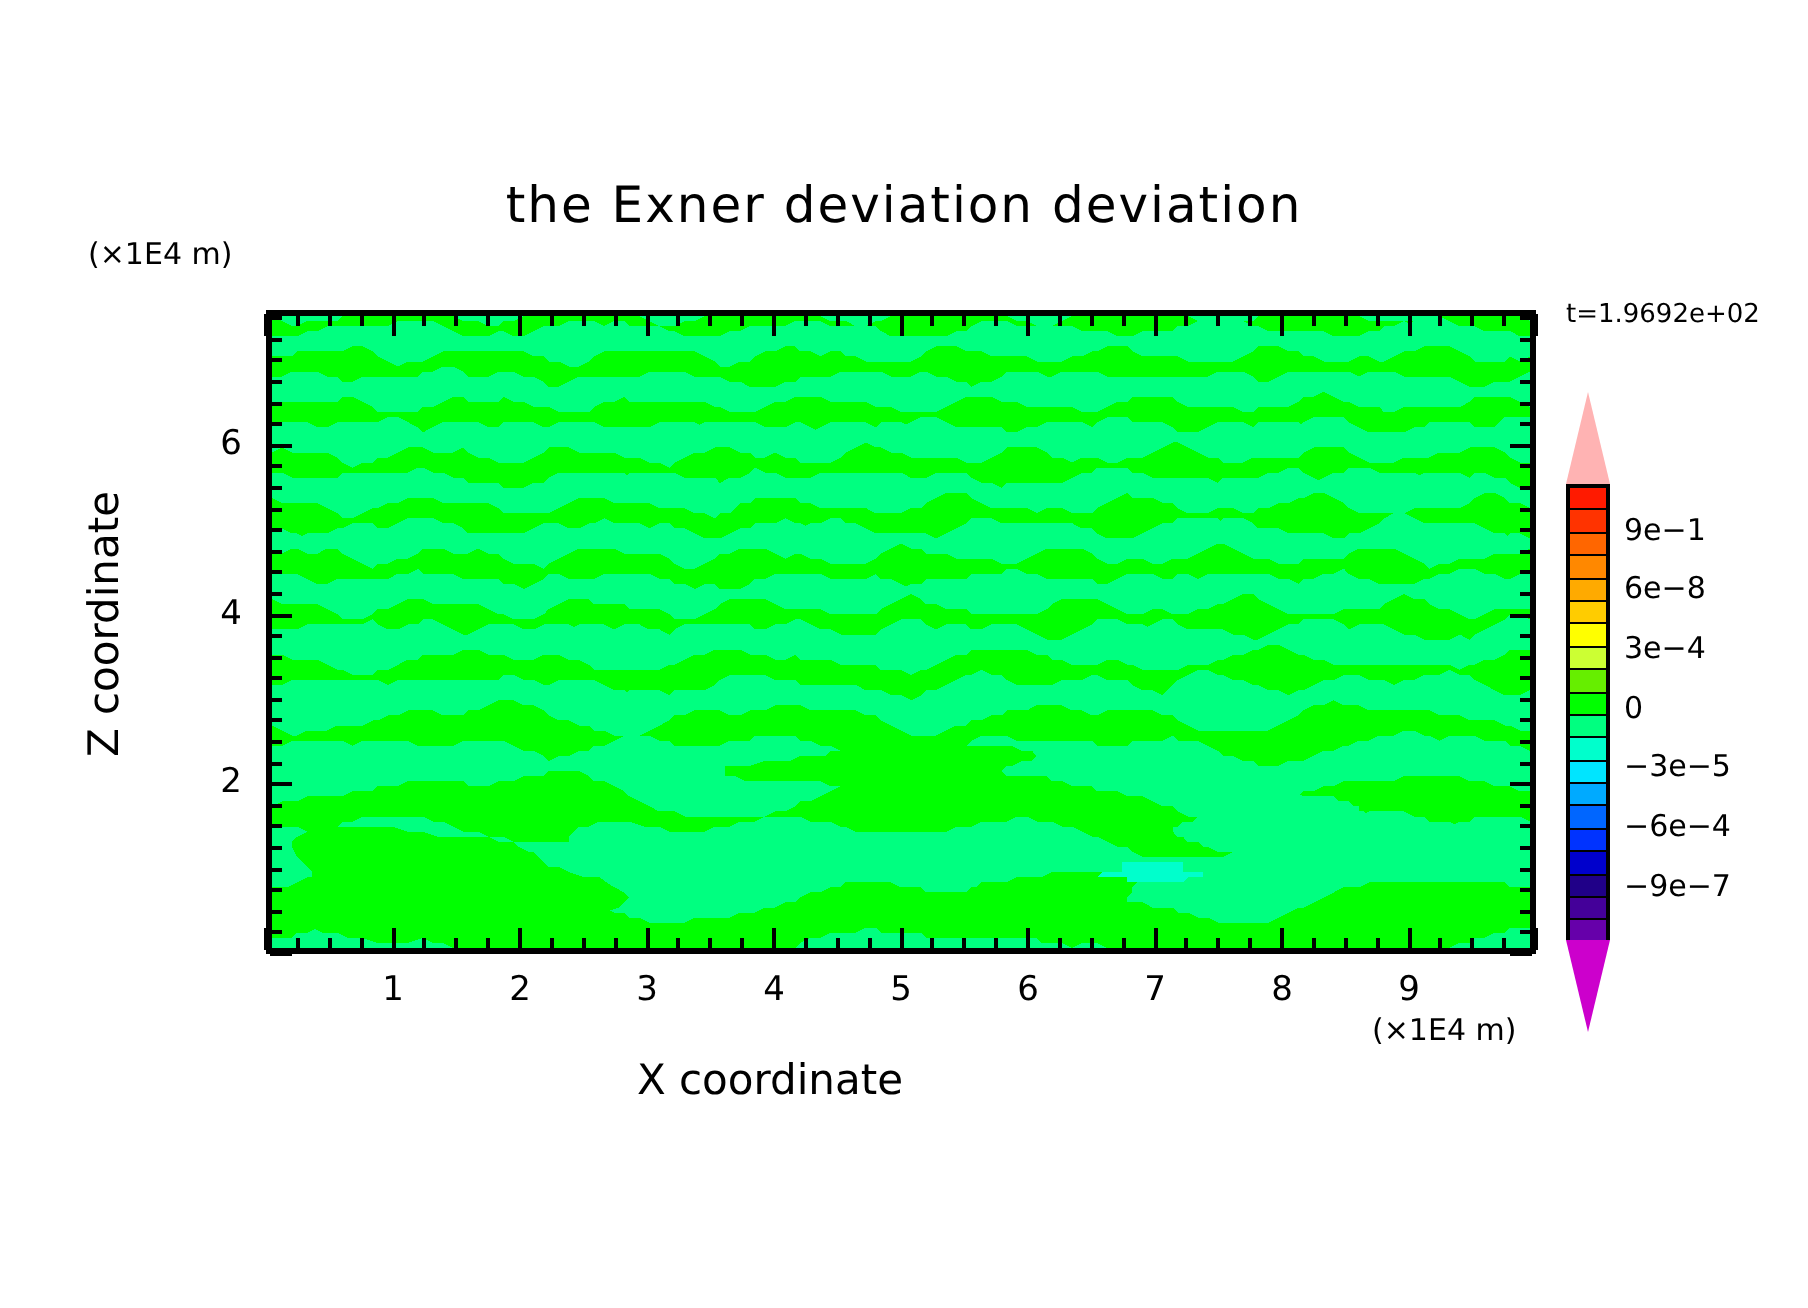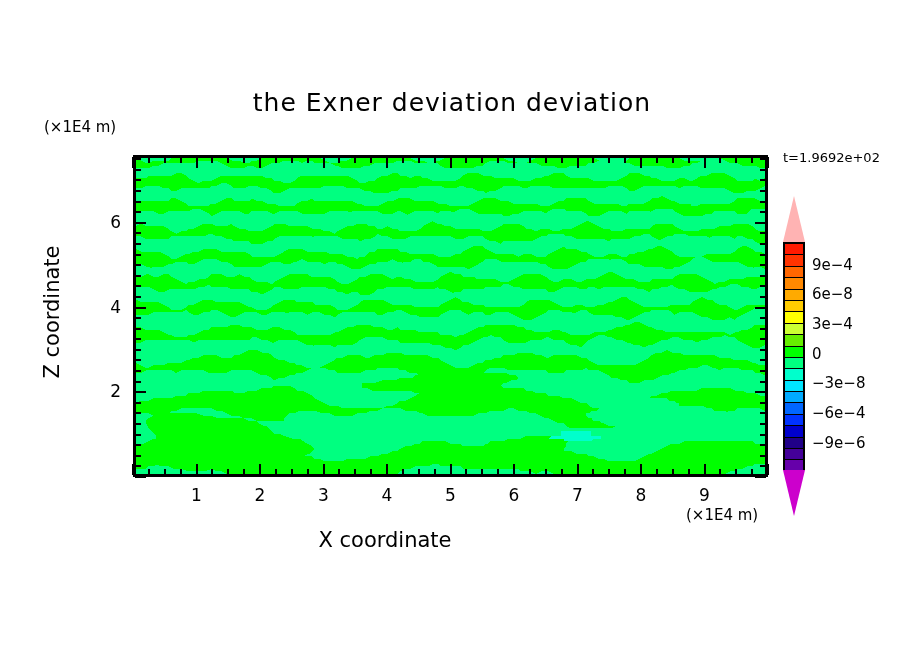--- a/index.html
+++ b/index.html
@@ -264,21 +264,21 @@
       <div class="cseg" style="background: rgb(0, 170, 255); height: 11.4px;"></div>
       <div class="cseg" style="background: rgb(0, 102, 255); height: 11.4px;"></div>
       <div class="cseg" style="background: rgb(0, 51, 255); height: 11.4px;"></div>
       <div class="cseg" style="background: rgb(0, 0, 204); height: 11.4px;"></div>
       <div class="cseg" style="background: rgb(32, 0, 136); height: 11.4px;"></div>
       <div class="cseg" style="background: rgb(68, 0, 153); height: 11.4px;"></div>
       <div class="cseg" style="background: rgb(102, 0, 170); height: 11.4px;"></div>
     </div>
   <div class="cap" id="cap-bot" style="background: rgb(204, 0, 204); clip-path: polygon(0px 0px, 100% 0px, 50% 100%);"></div>
   <div id="cbar-labels">
-      <div class="clab" style="top: 68.8px;">9e−4</div>
+      <div class="clab" style="top: 68.8px;">9e−1</div>
       <div class="clab" style="top: 98.44px;">6e−8</div>
       <div class="clab" style="top: 128.08px;">3e−4</div>
       <div class="clab" style="top: 157.72px;">0</div>
-      <div class="clab" style="top: 187.36px;">−3e−8</div>
+      <div class="clab" style="top: 187.36px;">−3e−5</div>
       <div class="clab" style="top: 217px;">−6e−4</div>
-      <div class="clab" style="top: 246.64px;">−9e−6</div>
+      <div class="clab" style="top: 246.64px;">−9e−7</div>
     </div>
 </div>
 
 </body></html>

